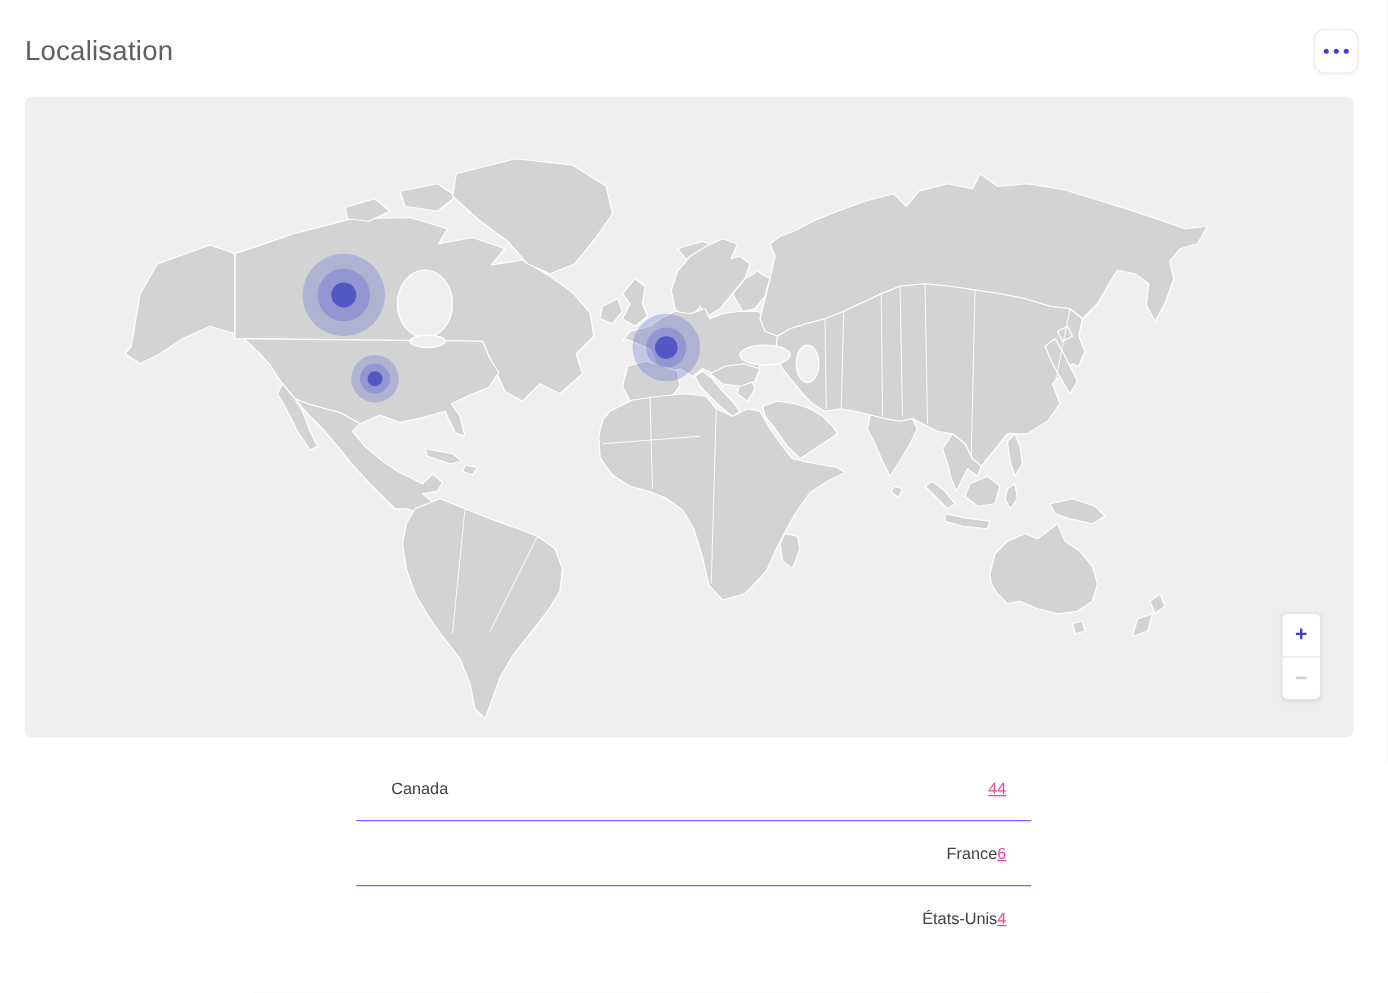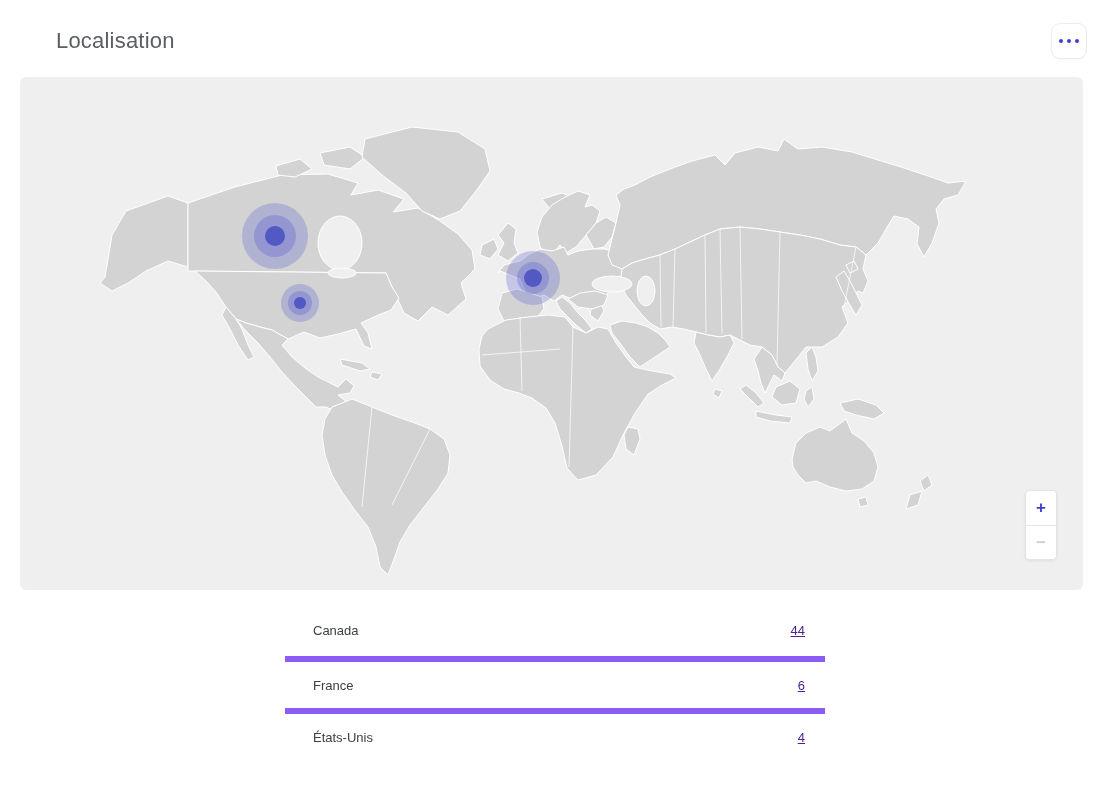--- a/index.html
+++ b/index.html
@@ -2,21 +2,21 @@
 <html><head>
 <meta charset="utf-8">
 <style>
   * { margin:0; padding:0; box-sizing:border-box; }
   html,body { background:#ffffff; }
   body {
     width:1110px; height:794px; position:relative;
     font-family:"Liberation Sans", sans-serif;
     -webkit-font-smoothing:antialiased;
   }
-  .card-header { position:relative; height:77px;margin-left:36px; }
+  .card-header { position:relative; height:77px; }
   .card-title {
     position:absolute; left:20px; top:28px;
     font-size:22px; font-weight:400; color:#5b5e63; letter-spacing:.2px;
   }
   .menu-btn {
     position:absolute; top:23px; right:23px;
     width:36px; height:36px; background:#fff;
     border:1px solid #ececec; border-radius:9px;
     display:flex; align-items:center; justify-content:center; gap:4px;
     cursor:pointer; box-shadow:0 1px 2px rgba(0,0,0,.03);
@@ -43,24 +43,24 @@
   }
   .zoom-btn.zoom-out { border-top:1px solid #e6e6e6; color:#cfcfcf; }
   .country-table {
     position:absolute; top:604px; left:50%; transform:translateX(-50%);
     width:540px;
   }
   .trow {
     display:flex; align-items:center; justify-content:space-between;
     height:52px; padding:0 20px 0 28px;
   }
-  .trow + .trow { border-top:6px solid #8b5cf6; }
+  .trow + .trow { border-top:1px solid #8b5cf6;justify-content:flex-end; }
   .tlabel { font-size:13px; color:#3c4043; }
   .tvalue {
-    font-size:13px; color:#4c1d95; text-decoration:underline;
+    font-size:13px; color:#ec4899; text-decoration:underline;
     cursor:pointer; font-weight:400;
   }
 </style>
 </head>
 <body>
 
 <div class="card-header">
   <div class="card-title" style="color: rgb(91, 94, 99);">Localisation</div>
   <div class="menu-btn">
     <span style="display:flex;gap:4px;">

